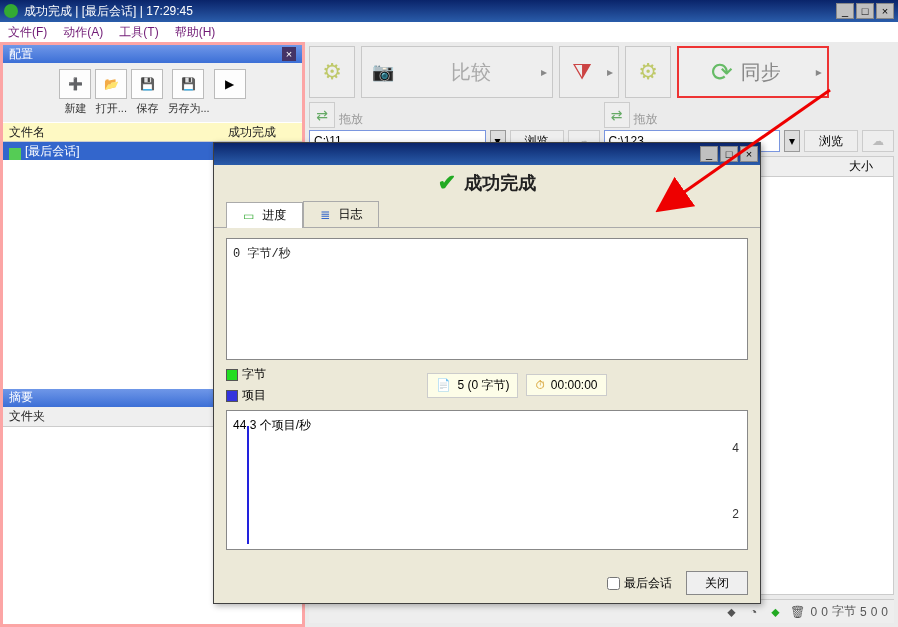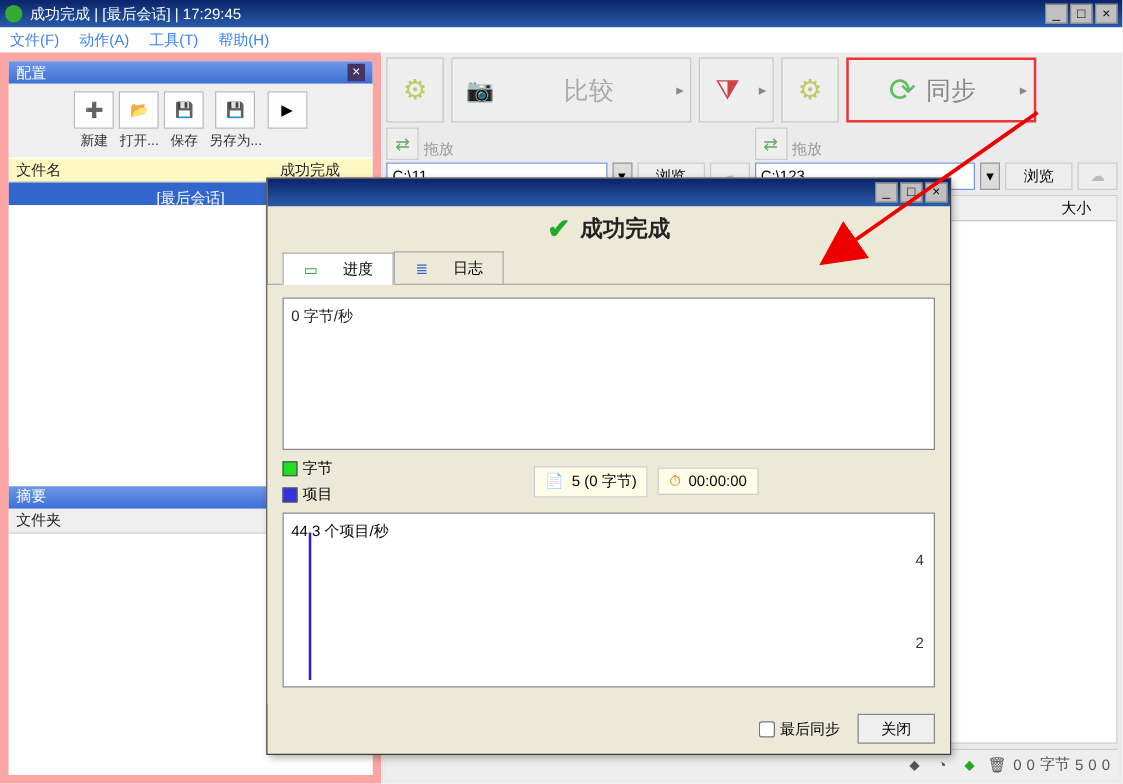--- a/index.html
+++ b/index.html
@@ -7,37 +7,37 @@
 
 
 .titlebar { background: linear-gradient(#0a246a,#2a5caa); color: #fff; height: 22px; display: flex; align-items: center; padding: 0 4px; }
 .titlebar .app-icon { width:14px; height:14px; border-radius:50%; background:#3a3; margin-right:6px; display:inline-block; }
 .titlebar .title { flex:1; font-size:12px; }
 .titlebar .win-btns { display:flex; }
 .titlebar .win-btn { width:18px; height:16px; background:#c0c0c0; border:1px solid #888; margin-left:2px; display:flex; align-items:center; justify-content:center; font-size:11px; color:#000; cursor:pointer; }
 
 
 .menubar { background:#fff; height:20px; display:flex; align-items:center; padding:0 4px; gap:8px; }
-.menubar .menu-item { color:#3b82f6; cursor:pointer; padding:2px 4px; }
+.menubar .menu-item { color:#701a75; cursor:pointer; padding:2px 4px; }
 
 
 .body { display:flex; height:calc(100% - 42px); }
 
 
-.left-pane { width:305px; border:7px solid #fca5a5; display:flex; flex-direction:column; }
+.left-pane { width:305px; border:3px solid #fca5a5; display:flex; flex-direction:column; }
 .panel-head { background:linear-gradient(#6f97e8,#3c6fd6); color:#fff; height:18px; display:flex; align-items:center; padding:0 6px; font-size:12px; }
 .panel-head .close { margin-left:auto; width:14px; height:14px; background:#436; color:#fff; display:flex; align-items:center; justify-content:center; font-size:11px; cursor:pointer; }
 .config-toolbar { background:#efefef; padding:6px 4px; display:flex; gap:4px; justify-content:center; }
 .tool-col { display:flex; flex-direction:column; align-items:center; gap:2px; }
 .tool-btn { width:32px; height:30px; background:#fdfdfd; border:1px solid #bbb; display:flex; align-items:center; justify-content:center; cursor:pointer; }
 .tool-label { font-size:11px; color:#333; }
 .list-header { background:#fef9c3; height:20px; display:flex; align-items:center; border-top:1px solid #fff; border-bottom:1px solid #ccc; padding:0 6px; gap:60px; }
 .list-header span { color:#222; }
 .list-header .last { margin-left:auto; margin-right:20px; }
-.session-row { background:#3366cc; color:#fff; height:18px; display:flex; align-items:center; padding:0 6px; gap:4px;flex-direction:column; }
+.session-row { background:#3366cc; color:#fff; height:18px; display:flex; align-items:flex-end; padding:0 6px; gap:4px; }
 .session-row .ic { width:12px;height:12px;background:#5c5; }
 .fill-white { flex:1; background:#fff; }
 .summary-head { background:linear-gradient(#6f97e8,#3c6fd6); color:#fff; height:18px; display:flex; align-items:center; padding:0 6px;margin-top:31px; }
 .summary-sub { background:#efefef; height:20px; display:flex; align-items:center; padding:0 6px; color:#222; border-bottom:1px solid #ccc;}
 .summary-sub .proj { margin-left:auto; }
 .summary-fill { flex:1; background:#fff; }
 
 
 .right-pane { flex:1; background:#ebebeb; display:flex; flex-direction:column; padding:4px; gap:4px; position:relative; }
 
@@ -66,25 +66,25 @@
 .status-bar { height:24px; background:#eee; border-top:1px solid #ccc; display:flex; align-items:center; justify-content:flex-end; gap:4px; padding:0 6px; color:#555; }
 .status-btn { width:18px; height:18px; display:flex; align-items:center; justify-content:center; cursor:pointer; }
 
 
 .dialog { position:absolute; left:213px; top:142px; width:548px; height:462px; background:#ece9d8; border:1px solid #404040; box-shadow:2px 2px 6px rgba(0,0,0,.3); z-index:50; display:flex; flex-direction:column; }
 .dlg-titlebar { height:22px; background:linear-gradient(#0a246a,#2a5caa); display:flex; align-items:center; justify-content:flex-end; padding:0 2px; }
 .dlg-titlebar .win-btn { width:18px; height:16px; background:#c0c0c0; border:1px solid #888; margin-left:2px; display:flex; align-items:center; justify-content:center; font-size:11px; cursor:pointer; }
 .dlg-header { display:flex; align-items:center; justify-content:center; gap:8px; height:36px; font-size:18px; font-weight:bold; color:#222; }
 .dlg-header .check { color:#2a2; font-size:22px; }
 .dlg-tabs { display:flex; margin-left:12px; height:26px; }
-.dlg-tab { background:#ece9d8; border:1px solid #aaa; border-bottom:none; padding:4px 16px; display:flex; align-items:center; gap:20px; cursor:pointer; font-size:12px; }
+.dlg-tab { background:#ece9d8; border:1px solid #aaa; border-bottom:none; padding:4px 16px; display:flex; align-items:center; gap:8px; cursor:pointer; font-size:12px; }
 .dlg-tab.active { background:#fff; position:relative; top:1px; }
 .dlg-tabline { height:1px; background:#aaa; }
 .dlg-body { flex:1; padding:10px 12px 6px 12px; display:flex; flex-direction:column; gap:6px; background:#ece9d8; }
-.graph-box { border:1px solid #888; background:#fff; height:122px; padding:6px; font-size:12px; color:#222; }
+.graph-box { border:1px solid #888; background:#fff; height:122px; padding:6px; font-size:12px; color:#222;font-family:Liberation Mono, monospace; }
 .legend-row { display:flex; gap:16px; align-items:center; }
 .legend-item { display:flex; align-items:center; gap:4px; font-size:12px; }
 .sq { width:12px; height:12px; border:1px solid #555; }
 .info-row { display:flex; gap:8px; justify-content:center; align-items:center; }
 .info-chip { background:#fdfde8; border:1px solid #ccc; padding:3px 8px; font-size:12px; display:flex; align-items:center; gap:6px; }
 .graph2 { border:1px solid #888; background:#fff; height:140px; position:relative; padding:6px; font-size:12px; }
 .graph2 .bar { position:absolute; left:20px; bottom:5px; width:2px; background:#22d; height:118px; }
 .graph2 .axis { position:absolute; right:8px; display:flex; flex-direction:column; justify-content:space-between; height:80px; top:30px; text-align:right; color:#333; }
 .dlg-footer { display:flex; justify-content:flex-end; align-items:center; gap:14px; padding:8px 12px; }
 .dlg-footer label { display:flex; align-items:center; gap:4px; font-size:12px; }
@@ -304,21 +304,21 @@
       <div class="bar"></div>
       <div class="axis">
         <span>4</span>
         <span>2</span>
       </div>
     </div>
   </div>
   <div class="dlg-footer">
     <label>
       <input type="checkbox" style="">
-      <span>最后同步</span>
+      <span>最后会话</span>
     </label>
     <div class="dlg-btn">
       <span>关闭</span>
     </div>
   </div>
 </div>
 
 <svg class="arrow-svg" width="898" height="627">
   <defs>
     <marker id="ah" markerWidth="12" markerHeight="12" refX="2" refY="6" orient="auto">

